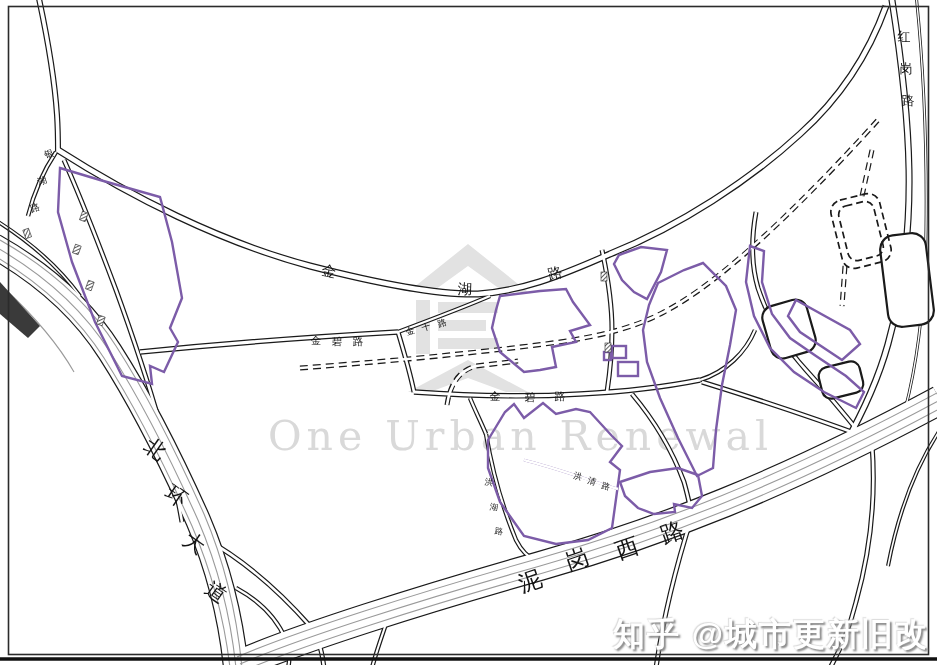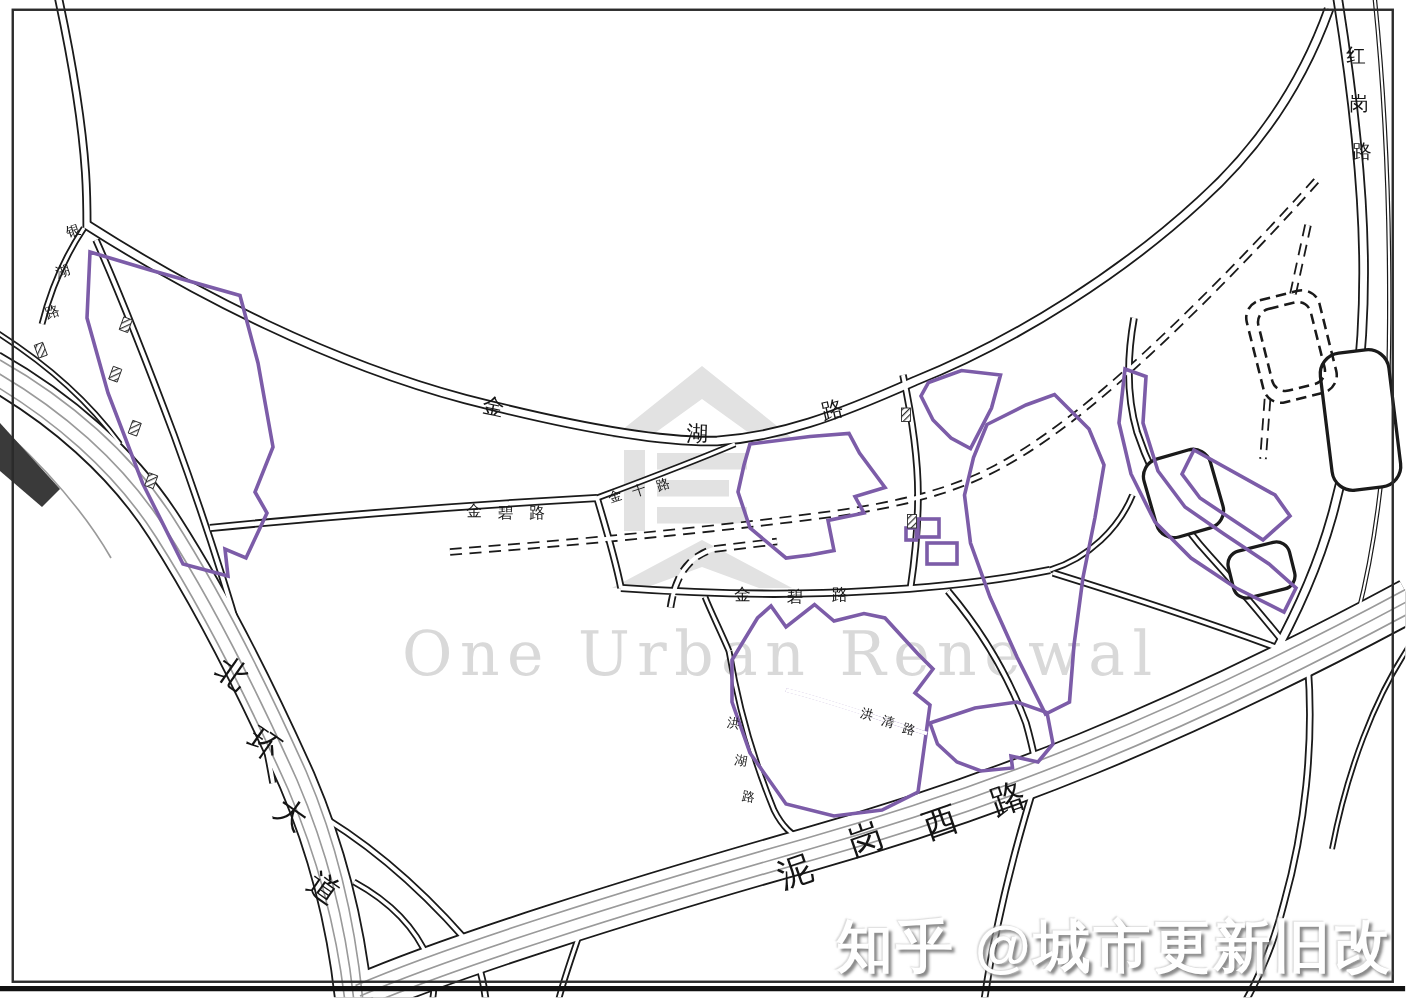--- a/index.html
+++ b/index.html
@@ -12,21 +12,21 @@
   .lane{fill:none;stroke:var(--lane,#9a9a9a);stroke-width:1.1;}
   .blk{fill:#ffffff;stroke:var(--road,#1a1a1a);stroke-width:2.2;}
   .dashrect{fill:none;stroke:var(--road,#1a1a1a);stroke-width:1.7;stroke-dasharray:7 4;}
   .pz{fill:none;stroke:var(--parcel,#7c5ca8);stroke-width:2.4;stroke-linejoin:miter;}
   .pzc{fill:none;stroke:#ffffff;stroke-width:2.6;}
   .lbl{fill:#141414;font-family:"Liberation Sans",sans-serif;}
   .hm{fill:url(#hatchp);stroke:#2c2c2c;stroke-width:0.6;}
   .wm{fill:var(--wmgray,#e2e2e2);}
   .wmtext{fill:#d9d9d9;font-family:"DejaVu Serif",serif;letter-spacing:5px;}
   .frame{fill:none;stroke:#2b2b2b;stroke-width:1.6;}
-  .credit{position:absolute;right:8px;bottom:8px;font-size:38px;font-weight:700;
+  .credit{position:absolute;right:8px;bottom:8px;font-size:32px;font-weight:700;
           letter-spacing:2px;color:#ffffff;white-space:nowrap;
           text-shadow:2px 2px 2px rgba(130,130,130,.95), -1px -1px 1px rgba(190,190,190,.55);}
 </style>
 </head>
 <body>
 
 <div class="stage">
 <svg width="937" height="665" viewBox="0 0 937 665">
   <defs>
     <pattern id="hatchp" width="3" height="3" patternUnits="userSpaceOnUse" patternTransform="rotate(45)">

